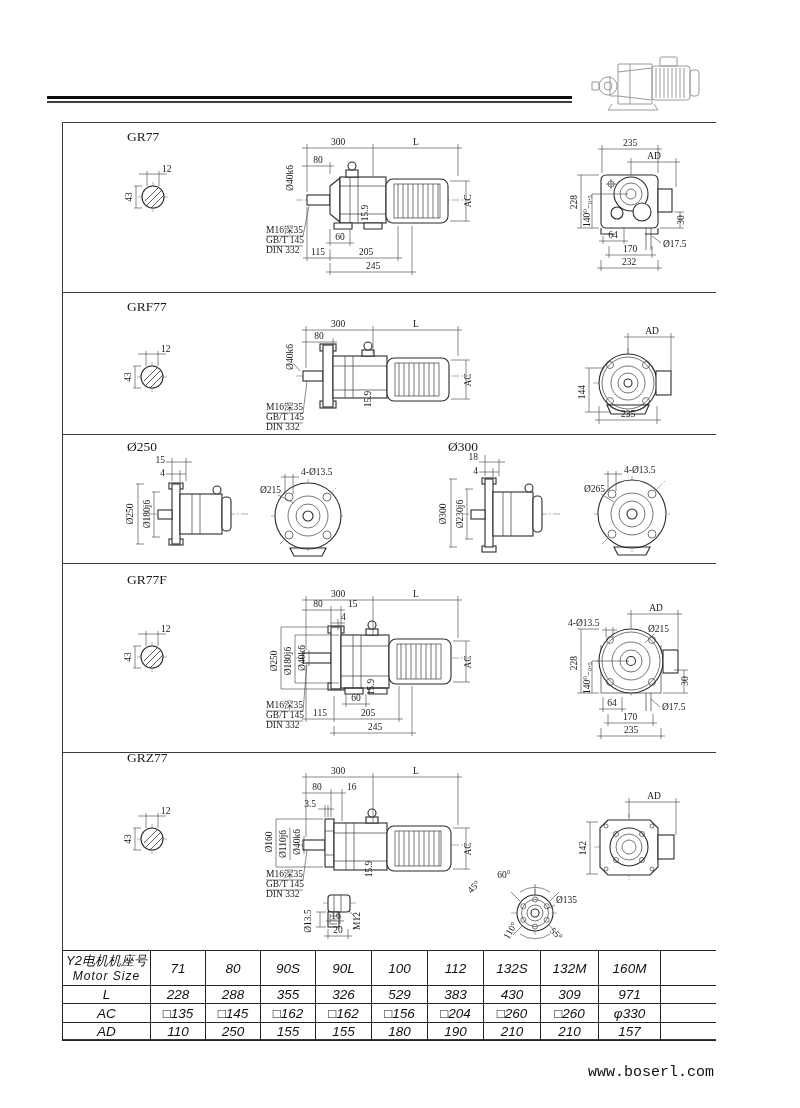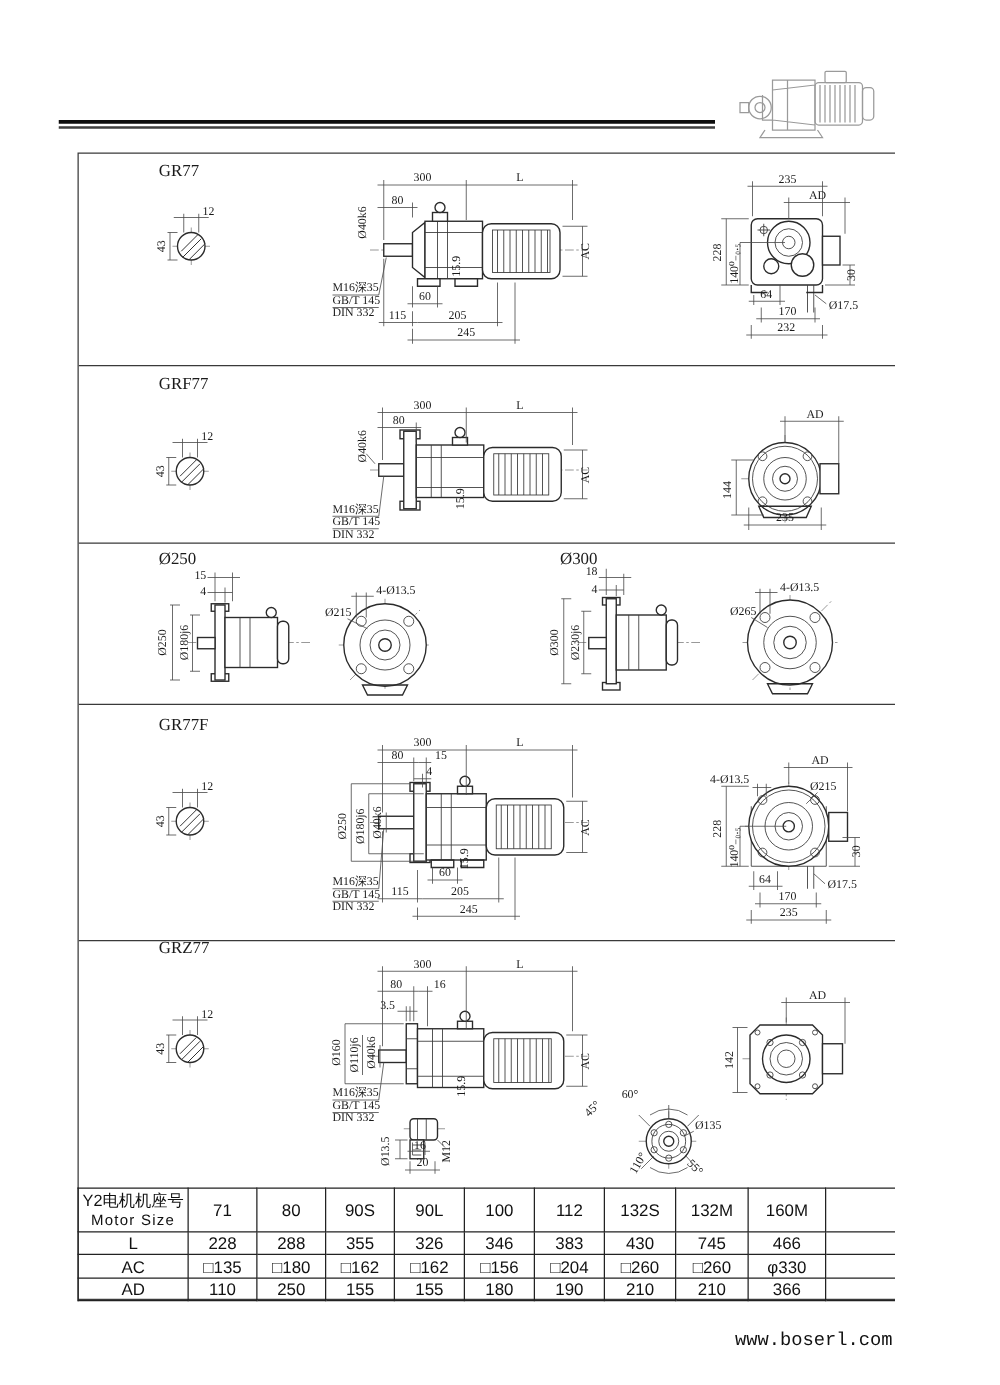--- a/index.html
+++ b/index.html
@@ -23,21 +23,21 @@
   .end{text-anchor:end;}
   .out{fill:#fff;stroke:#2b2b2b;stroke-width:1.1;}
   .outn{fill:none;stroke:#2b2b2b;stroke-width:1.1;}
   .thin{fill:none;stroke:#3c3c3c;stroke-width:0.7;}
   .dim{fill:none;stroke:#4a4a4a;stroke-width:0.65;}
   .cl{fill:none;stroke:#777;stroke-width:0.6;stroke-dasharray:7 2 2 2;}
   .hl{fill:none;stroke:#333;stroke-width:0.8;}
   .art{fill:none;stroke:#9a9a9a;stroke-width:1;}
   table.spec{position:absolute;left:62px;top:950px;width:684px;height:90px;border-collapse:collapse;
              table-layout:fixed;font-family:"Liberation Sans","DejaVu Sans",sans-serif;color:#111;}
-  .spec td{border:1px solid #222;text-align:center;padding:0;font-size:13.5px;white-space:nowrap;overflow:hidden;}
+  .spec td{border:1px solid #222;text-align:center;padding:0;font-size:13.5px;white-space:nowrap;overflow:hidden;font-style:italic;}
   .spec .cn{font-size:13px;line-height:1.25;}
   .spec .ms{font-size:12px;letter-spacing:1px;line-height:1.1;}
 </style>
 </head>
 <body>
 
 <div class="page">
 
   <div class="rule-a" style="left:47px;top:96px;width:525px"></div>
   <div class="rule-a" style="left:722px;top:96px;width:40px"></div>
@@ -519,51 +519,51 @@
       <td class="hd">132M</td>
       <td class="hd">160M</td>
       <td></td>
     </tr>
     <tr style="height:18px">
       <td>L</td>
       <td>228</td>
       <td>288</td>
       <td>355</td>
       <td>326</td>
-      <td>346</td>
+      <td>529</td>
       <td>383</td>
       <td>430</td>
-      <td>745</td>
-      <td>466</td>
+      <td>309</td>
+      <td>971</td>
       <td></td>
     </tr>
     <tr style="height:19px">
       <td>AC</td>
       <td>□135</td>
-      <td>□180</td>
+      <td>□145</td>
       <td>□162</td>
       <td>□162</td>
       <td>□156</td>
       <td>□204</td>
       <td>□260</td>
       <td>□260</td>
       <td>φ330</td>
       <td></td>
     </tr>
     <tr style="height:18px">
       <td>AD</td>
       <td>110</td>
       <td>250</td>
       <td>155</td>
       <td>155</td>
       <td>180</td>
       <td>190</td>
       <td>210</td>
       <td>210</td>
-      <td>366</td>
+      <td>157</td>
       <td></td>
     </tr>
   </tbody>
     </table>
 
   <div class="site">www.boserl.com</div>
 
 </div>
 
 </body></html>

